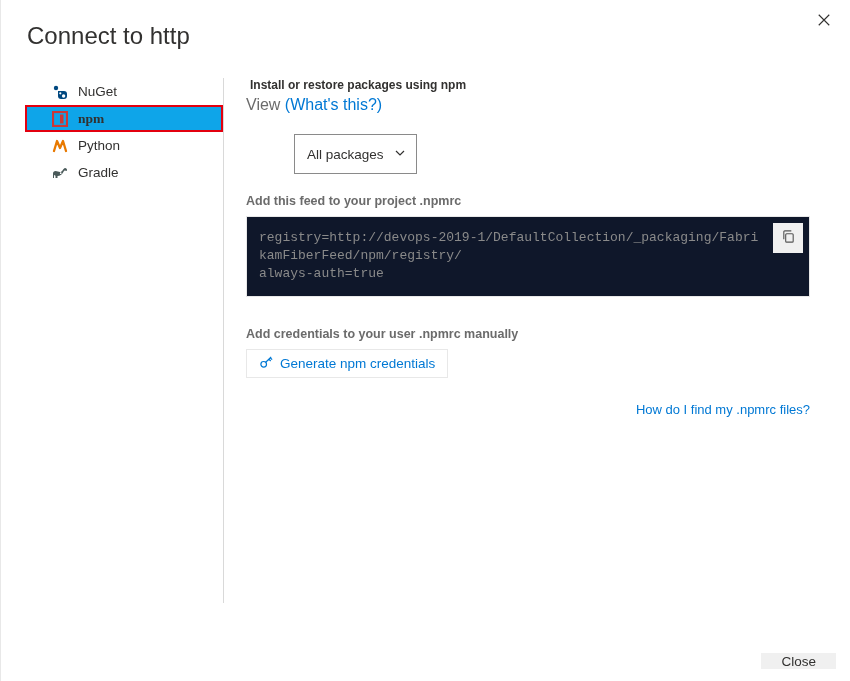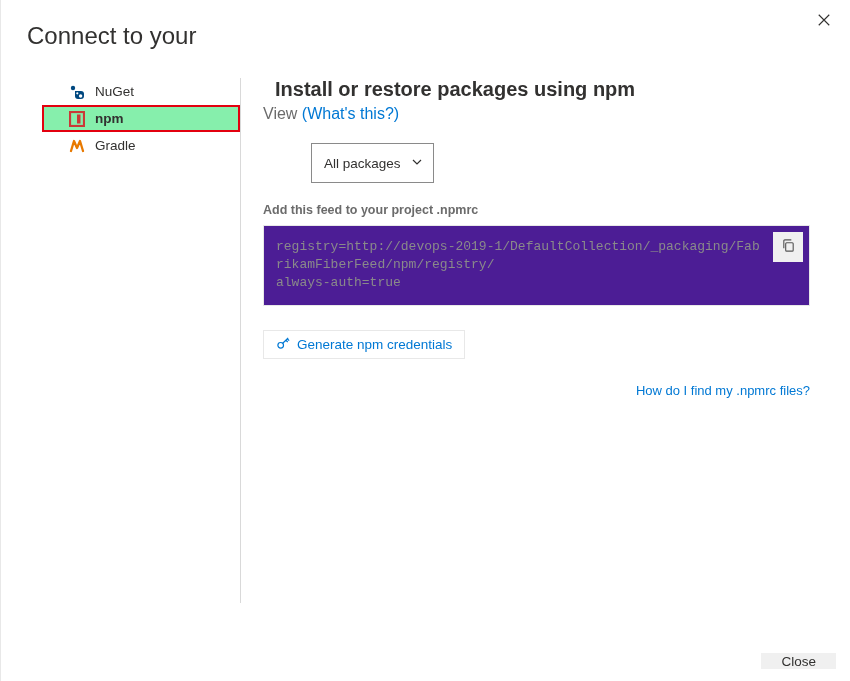--- a/index.html
+++ b/index.html
@@ -29,21 +29,21 @@
   h1.title {
     font-weight: 400;
     font-size: 24px;
     margin: 0;
     padding: 22px 0 0 26px;
     color: #323130;
   }
   .body {
     display: flex;
     margin-top: 28px;
-    padding-left: 42px;
+    padding-left: 25px;
     padding-right: 40px;
   }
   .sidebar {
     width: 198px;
     flex: 0 0 198px;
     border-right: 1px solid #d9d9d9;
     height: 525px;
     position: relative;
   }
   .sidebar-inner {
@@ -57,40 +57,41 @@
     cursor: pointer;
     font-size: 13.5px;
     color: #323130;
   }
   .nav-item .icon {
     width: 16px; height: 16px;
     margin-right: 10px;
     display: inline-flex; align-items: center; justify-content: center;
   }
   .nav-item.selected {
-    background: #86efac;
+    background: #0ea5e9;
     font-weight: 600;
+    font-family: Liberation Serif, serif;
   }
   .highlight-box {
     position: absolute;
     left: -1px;
     top: 27px;
     width: 198px;
     height: 27px;
     border: 2px solid #e3000f;
     pointer-events: none;
   }
   .main {
     flex: 1;
     padding-left: 22px;
   }
   h2.section-title {
-    font-size: 20px;
+    font-size: 12px;
     font-weight: 600;
-    margin: 0 0 4px 12px;
+    margin: 0 0 4px 4px;
     color: #323130;
   }
   .view-line {
     font-size: 16px;
     color: #6b6b6b;
     margin-bottom: 20px;
   }
   .view-line a { color: #0078d4; text-decoration: none; }
   .dropdown {
     display: inline-flex;
@@ -105,24 +106,24 @@
   }
   .dropdown .chev { margin-left: 10px; }
   .hint {
     font-size: 12.5px;
     color: #6b6b6b;
     margin-bottom: 8px;
     font-weight: bold;
   }
   .codeblock {
     border: 1px solid #e8e8e8;
-    background: #4c1d95;
+    background: #0f172a;
     position: relative;
     padding: 12px 48px 12px 12px;
-    margin-bottom: 24px;
+    margin-bottom: 30px;
   }
   .codeblock pre {
     margin: 0;
     font-family: Consolas, "Courier New", monospace;
     font-size: 13px;
     color: #8a8a8a;
     white-space: pre-wrap;
     word-break: break-all;
     line-height: 1.4;
   }
@@ -171,21 +172,21 @@
 </head>
 <body>
 
 <div class="panel">
   <div class="close-x">
     <svg viewBox="0 0 16 16" stroke="currentColor" stroke-width="1.3" fill="none">
         <path d="M2 2 L14 14 M14 2 L2 14"></path>
       </svg>
   </div>
 
-  <h1 class="title">Connect to your</h1>
+  <h1 class="title">Connect to http</h1>
 
   <div class="body">
     <div class="sidebar">
       <div class="sidebar-inner">
         <div class="nav-item">
           <span class="icon">
             <svg viewBox="0 0 16 16">
                 <circle cx="4" cy="4" r="2.2" fill="#004880"></circle>
                 <path d="M6 7 h6 a3 3 0 0 1 3 3 v2 a3 3 0 0 1 -3 3 h-3 a3 3 0 0 1 -3 -3 z" fill="#004880"></path>
                 <circle cx="8.3" cy="9.3" r="1.1" fill="#fff"></circle>
@@ -200,20 +201,29 @@
                 <rect x="1" y="1" width="14" height="14" fill="none" stroke="#cb3837" stroke-width="2.2"></rect>
                 <rect x="8" y="3.5" width="3.5" height="9" fill="#cb3837"></rect>
               </svg>
           </span>
           <span>npm</span>
         </div>
         <div class="nav-item">
           <span class="icon">
             <svg viewBox="0 0 16 16">
                 <path d="M2 13 L5 3 L8 10 L11 3 L14 13" fill="none" stroke="#e87900" stroke-width="2.3" stroke-linejoin="round" stroke-linecap="round"></path>
+              </svg>
+          </span>
+          <span>Python</span>
+        </div>
+        <div class="nav-item">
+          <span class="icon">
+            <svg viewBox="0 0 16 16" fill="#4a5a5a">
+                <path d="M13 3 c1.5 0 2 1 2 2 c0 .6-.5 1-1 1 c-.4 0-.6-.4-.9-.7 c-.6.2-1.2.9-2 2.2 c-1.3 2.1-3 3.5-5.6 3.5 v2 h-2 v-2.3 c-.7-.2-1.2-.5-1.5-.7 v3 h-1 v-4.5 c0-1.5 1-2.5 2.5-2.5 c2 0 3 1 4.5 1 c1 0 1.8-.5 2.8-2 C11.6 4 12.2 3 13 3z"></path>
+                <circle cx="8.7" cy="8.2" r=".85" fill="#fff"></circle>
               </svg>
           </span>
           <span>Gradle</span>
         </div>
       </div>
       <div class="highlight-box"></div>
     </div>
 
     <div class="main">
       <h2 class="section-title">Install or restore packages using npm</h2>
@@ -239,20 +249,21 @@
         <div class="copy-btn">
           <span>
             <svg viewBox="0 0 16 16" fill="none" stroke="currentColor" stroke-width="1.2">
                 <rect x="5" y="5" width="8" height="9" rx="1"></rect>
                 <path d="M3 11 V3 a1 1 0 0 1 1-1 h7"></path>
               </svg>
           </span>
         </div>
       </div>
 
+      <div class="hint">Add credentials to your user .npmrc manually</div>
 
       <div class="gen-btn">
         <span class="icon">
           <svg width="15" height="15" viewBox="0 0 16 16" fill="none" stroke="#0078d4" stroke-width="1.3">
               <circle cx="5" cy="11" r="3"></circle>
               <path d="M7.2 8.8 L13 3 M10.5 5.5 l2 2 M12 4 l2 2"></path>
             </svg>
         </span>
         <span>Generate npm credentials</span>
       </div>

